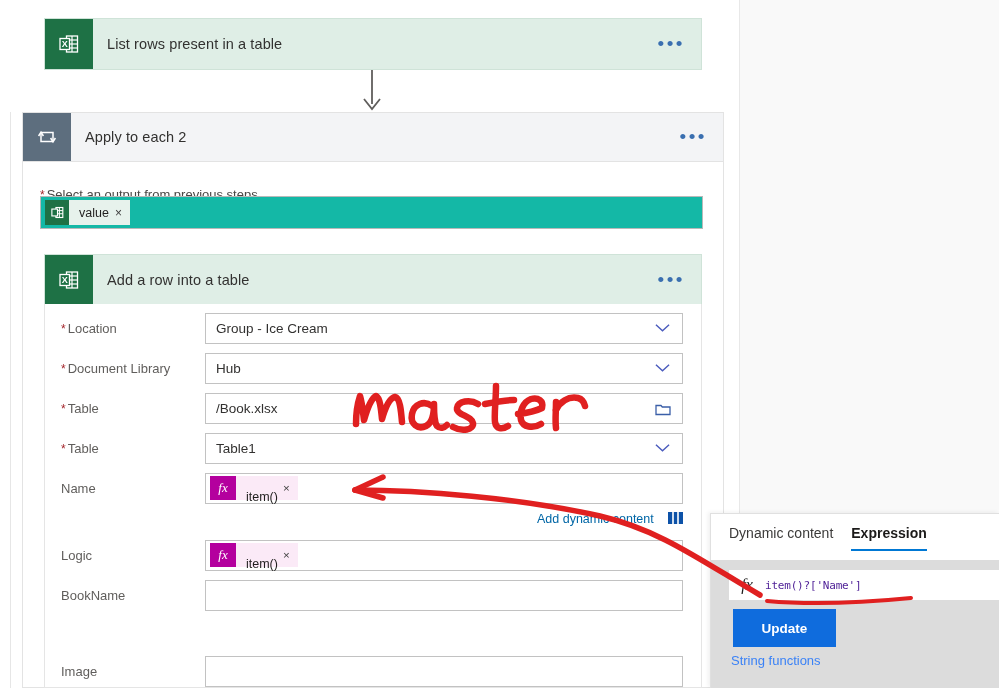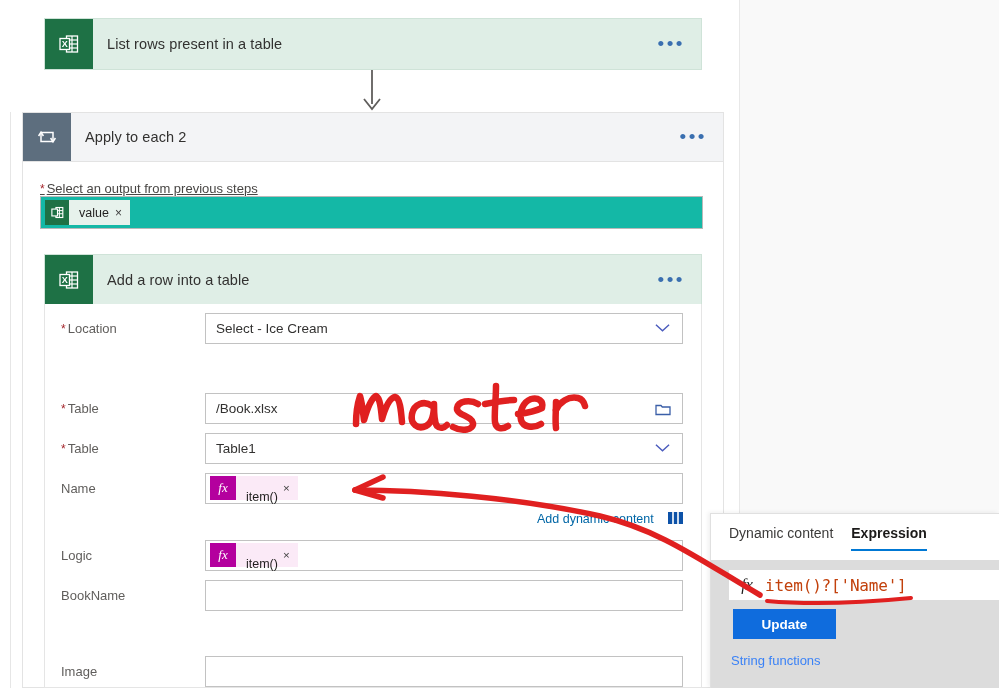--- a/index.html
+++ b/index.html
@@ -31,21 +31,21 @@
   
   #connector{position:absolute;left:350px;top:70px;width:44px;height:44px;}
 
   
   #loop-outer{position:absolute;left:10px;top:112px;width:1px;height:576px;background:#e6e6e6;}
   #loop-inner{position:absolute;left:22px;top:112px;width:1px;height:576px;background:#ededed;}
   #loop-card{position:absolute;left:22px;top:112px;width:702px;height:576px;background:#ffffff;border:1px solid #e3e3e3;border-top:none;box-sizing:border-box;}
   #loop-head{position:absolute;left:22px;top:112px;width:702px;height:50px;background:#f3f4f6;border:1px solid #e3e3e3;box-sizing:border-box;}
   .req-star{color:#a4262c;font-size:12px;margin-right:2px;}
 
-  #select-output-label{position:absolute;left:40px;top:181px;font-size:13px;color:#484644;text-decoration:underline;}
+  #select-output-label{position:absolute;left:40px;top:187px;font-size:13px;color:#484644;}
   #select-output-box{position:absolute;left:40px;top:196px;width:663px;height:33px;border:1px solid #b9b9b9;background:#14b8a6;box-sizing:border-box;}
 
   .chip{display:inline-flex;align-items:center;height:25px;background:#e7f2ec;font-size:12.5px;color:#201f1e;}
   .chip-ico{width:24px;height:25px;background:#1e7145;display:flex;align-items:center;justify-content:center;flex:0 0 24px;}
   .chip-label{padding:0 6px 0 10px;}
   .chip-x{font-size:12px;color:#3d3d3d;padding-right:8px;cursor:pointer;}
 
   
   #addrow-body{position:absolute;left:44px;top:304px;width:658px;height:384px;background:#ffffff;border:1px solid #e5e5e5;border-top:none;box-sizing:border-box;}
 
@@ -66,22 +66,22 @@
 
   
   #panel{position:absolute;left:710px;top:513px;width:289px;height:175px;background:#ffffff;border-left:1px solid #e0e0e0;border-top:1px solid #e0e0e0;box-sizing:border-box;box-shadow:-2px -1px 4px rgba(0,0,0,.06);}
   #panel-tabs{position:absolute;left:0;top:0;width:289px;height:44px;background:#ffffff;display:flex;align-items:center;}
   .tab{font-size:14px;color:#3b3a39;padding:0 0 6px 0;margin-left:18px;position:relative;cursor:pointer;}
   .tab.active{font-weight:bold;color:#1b1a19;}
   .tab.active:after{content:"";position:absolute;left:0;right:0;bottom:-4px;height:2.5px;background:#0078d4;}
   #panel-gray{position:absolute;left:0;top:46px;width:289px;height:129px;background:#dcdcdc;}
   #expr-box{position:absolute;left:18px;top:56px;width:271px;height:30px;background:#ffffff;display:flex;align-items:center;}
   #expr-fx{width:36px;flex:0 0 36px;text-align:center;font-family:"Liberation Serif", serif;font-style:italic;font-size:16px;color:#201f1e;}
-  #expr-text{font-family:"DejaVu Sans Mono", monospace;font-size:16px;color:#c2410c;letter-spacing:-.2px;}
-  #update-btn{position:absolute;left:22px;top:95px;width:103px;height:30px;background:#0f6cdd;color:#ffffff;font-size:13.5px;font-weight:bold;display:flex;align-items:center;justify-content:center;cursor:pointer;border:none;font-family:"Liberation Sans", sans-serif;}
+  #expr-text{font-family:"DejaVu Sans Mono", monospace;font-size:11px;color:#4c1d95;letter-spacing:-.2px;}
+  #update-btn{position:absolute;left:22px;top:95px;width:103px;height:38px;background:#0f6cdd;color:#ffffff;font-size:13.5px;font-weight:bold;display:flex;align-items:center;justify-content:center;cursor:pointer;border:none;font-family:"Liberation Sans", sans-serif;}
   #string-functions{position:absolute;left:20px;top:139px;font-size:13px;color:#3b82f6;}
 
   
   #annotations{position:absolute;left:0;top:0;width:999px;height:688px;pointer-events:none;}
   .ink{fill:none;stroke:#e02020;stroke-linecap:round;stroke-linejoin:round;}
 </style>
 </head>
 <body>
 
 <div id="canvas">
@@ -164,27 +164,36 @@
       <div class="card-title">Add a row into a table</div>
       <div class="ellipsis">•••</div>
     </div>
   </div>
 
   <div id="addrow-body">
 
     <div class="field-row" style="top:8px;">
       <div class="field-label"><span class="req-star">*</span><span>Location</span></div>
       <div class="field-ctl">
-        <span class="field-val">Select - Ice Cream</span>
+        <span class="field-val">Group - Ice Cream</span>
         <svg class="chev" width="15" height="10" viewBox="0 0 16 10">
             <polyline points="1,1.5 8,8 15,1.5" fill="none" stroke="#4a5bbd" stroke-width="1.5"></polyline>
           </svg>
       </div>
     </div>
 
+    <div class="field-row" style="top:48px;">
+      <div class="field-label"><span class="req-star">*</span><span>Document Library</span></div>
+      <div class="field-ctl">
+        <span class="field-val">Hub</span>
+        <svg class="chev" width="15" height="10" viewBox="0 0 16 10">
+            <polyline points="1,1.5 8,8 15,1.5" fill="none" stroke="#4a5bbd" stroke-width="1.5"></polyline>
+          </svg>
+      </div>
+    </div>
 
     <div class="field-row" style="top:88px;">
       <div class="field-label"><span class="req-star">*</span><span>Table</span></div>
       <div class="field-ctl">
         <span class="field-val">/Book.xlsx</span>
         <svg class="folder-ico" width="16" height="14" viewBox="0 0 16 14">
           <path d="M1 3.5 L6 3.5 L7.3 5 L15 5 L15 12.5 L1 12.5 Z" fill="none" stroke="#3b5fa8" stroke-width="1.3"></path>
         </svg>
       </div>
     </div>

